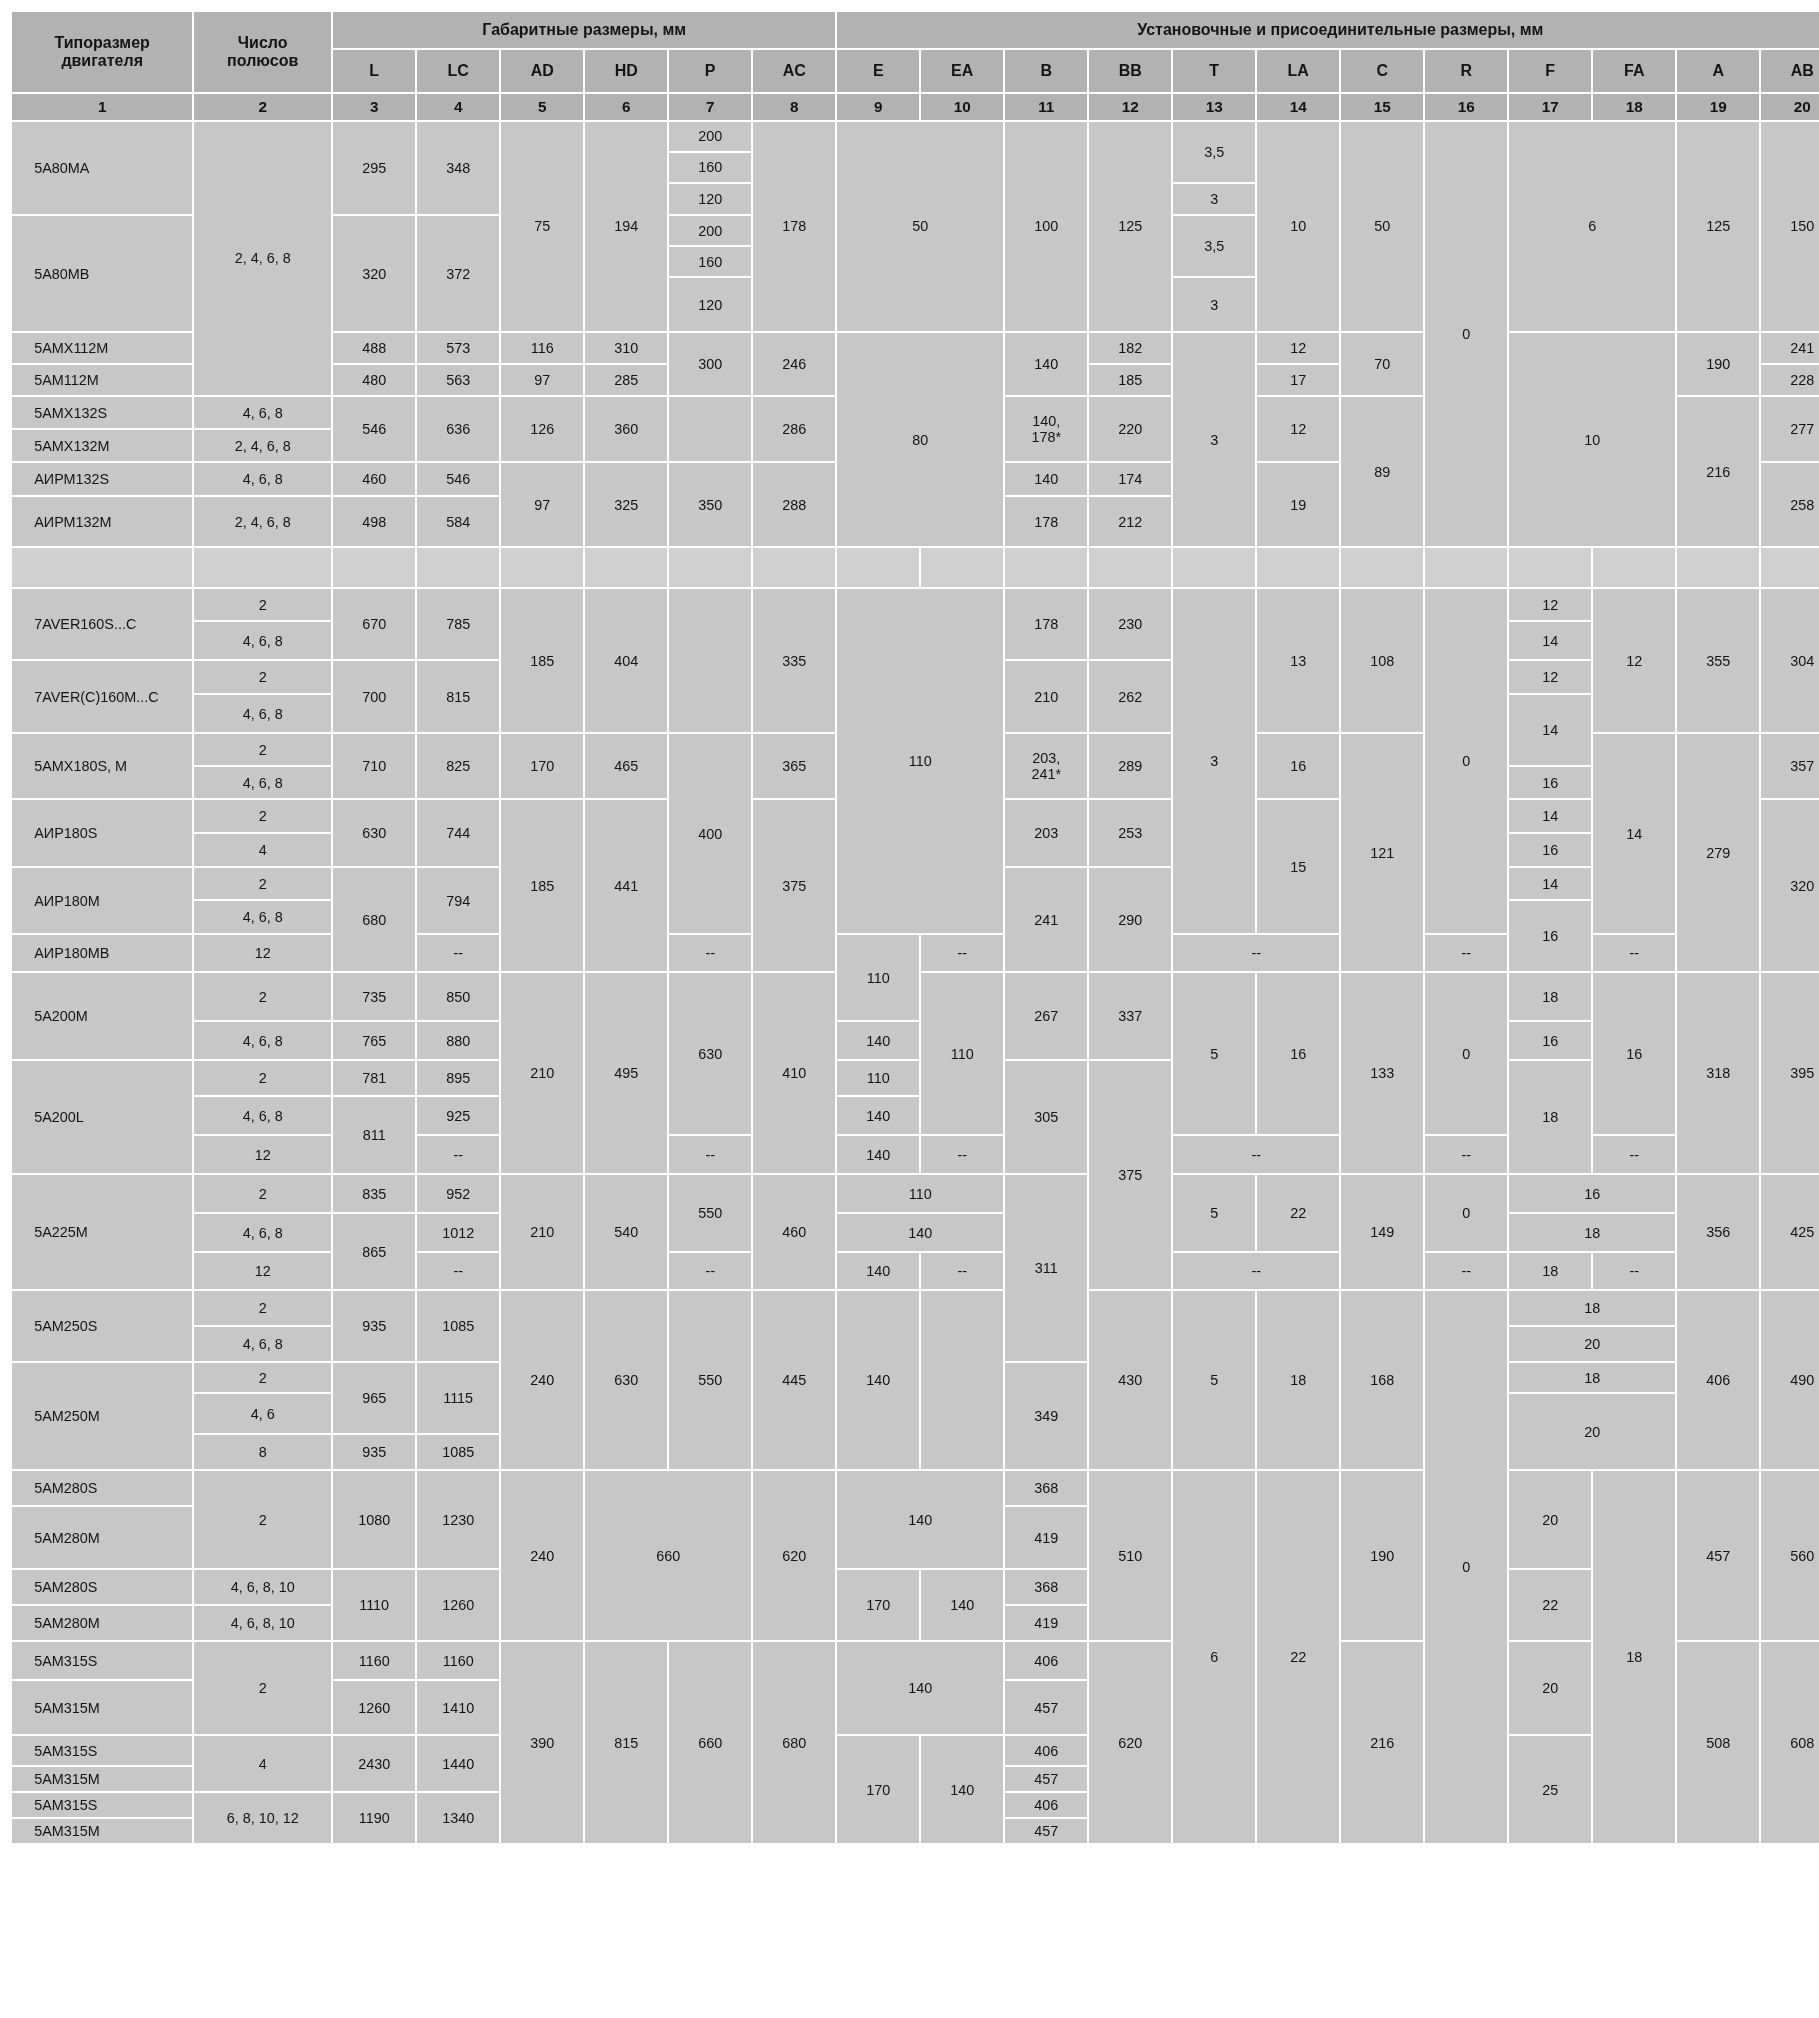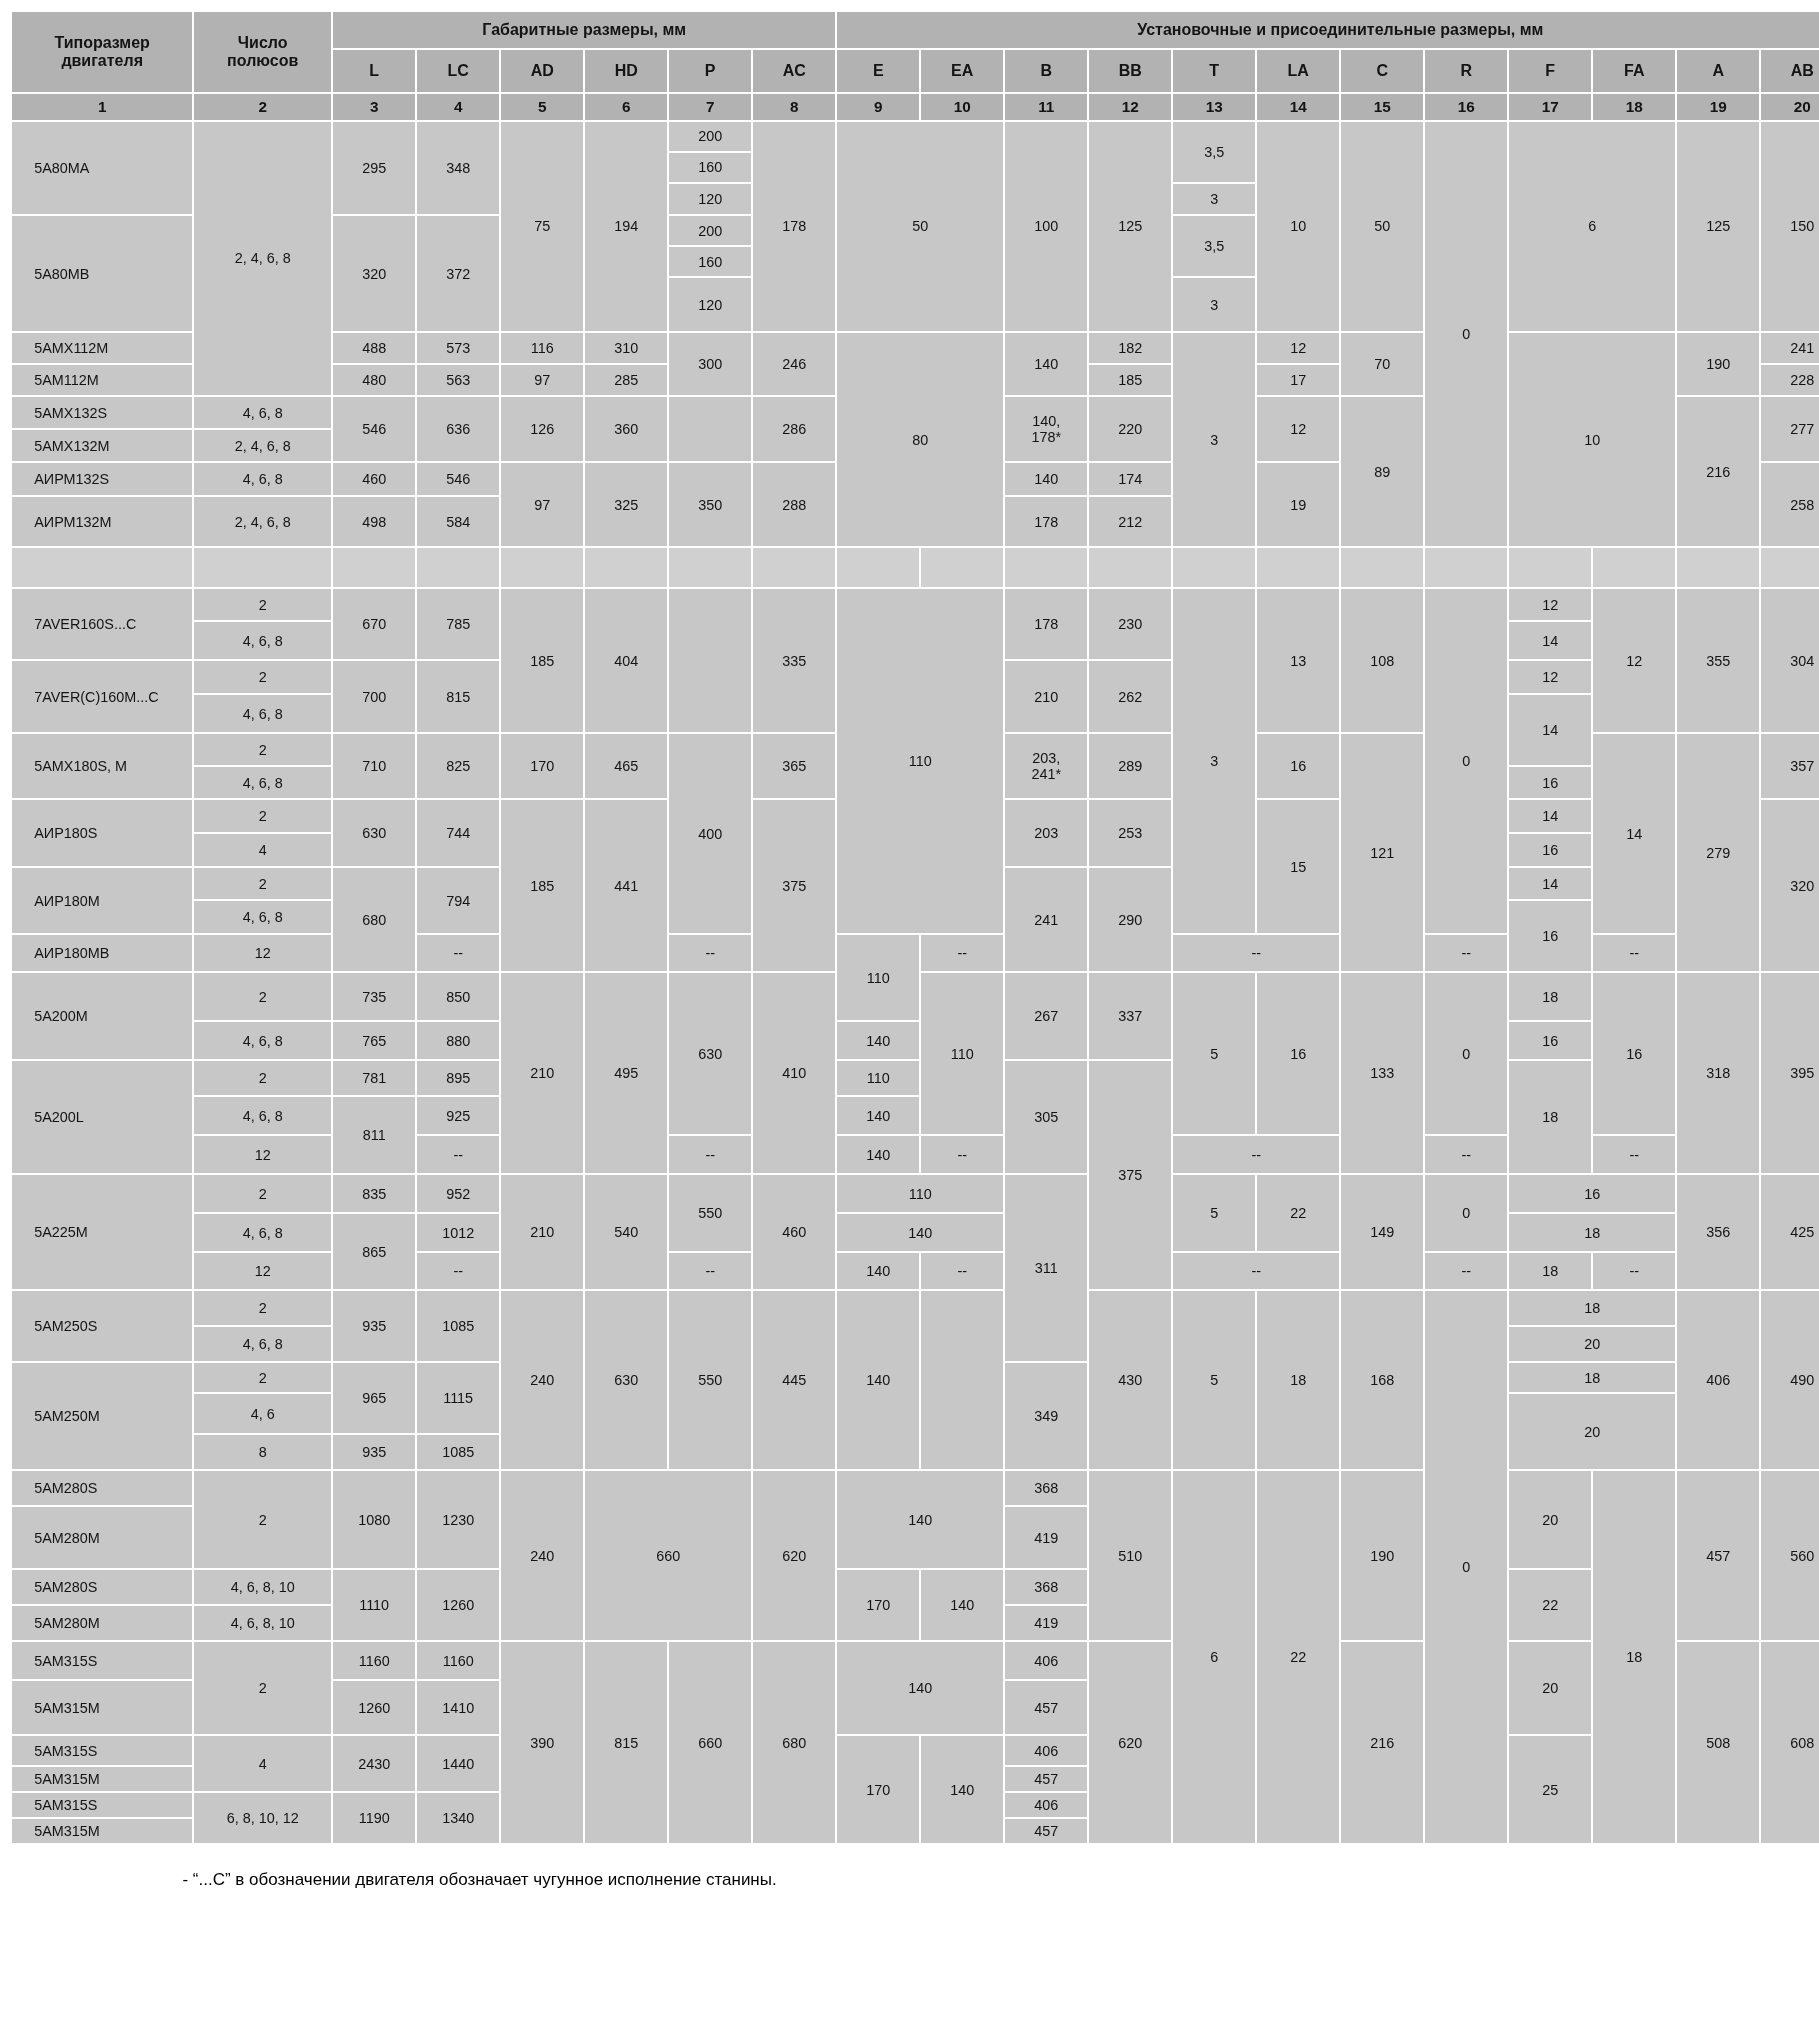--- a/index.html
+++ b/index.html
@@ -547,16 +547,15 @@
           <td>406</td>
         </tr>
         <tr style="height: 24px;">
           <td class="c1">5АМ315М</td>
           <td>457</td>
         </tr>
       </tbody>
     </table>
 
   <div class="footnote">
-    <div class="line2">- “...С” в обозначении двигателя обозначает чугунное исполнение станины.</div>
   </div>
 </div>
 
 
 </body></html>

